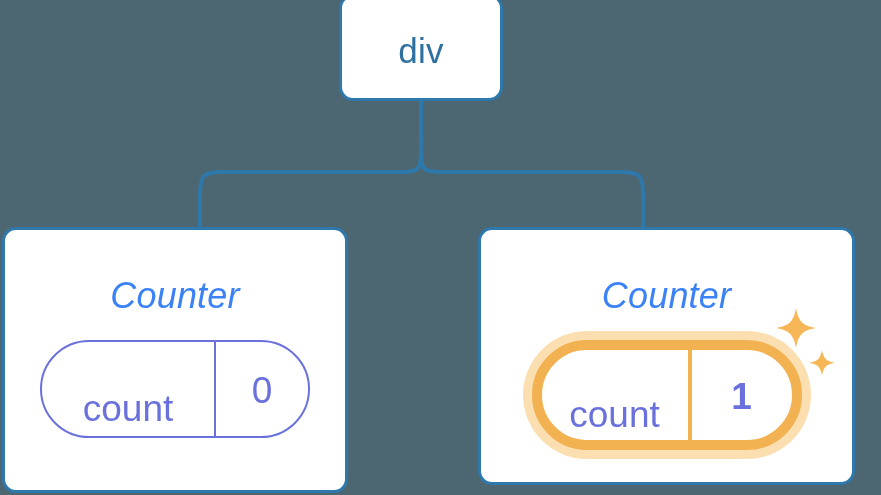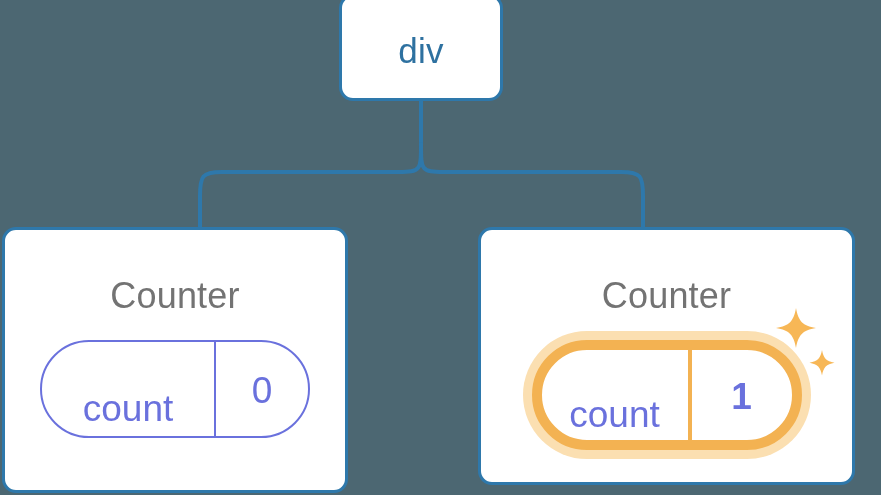--- a/index.html
+++ b/index.html
@@ -70,25 +70,26 @@
     width: 346px;
     height: 266px;
   }
   #card-right {
     left: 478px;
     top: 227px;
     width: 377px;
     height: 258px;
   }
   .card-title {
-    color: #737373;
+    color: #3b82f6;
     font-size: 36px;
     line-height: 1;
     letter-spacing: 0.2px;
     margin-top: 48px;
+    font-style: italic;
   }
   #card-right .card-title {
     margin-top: 48px;
   }
 
   
   .pill-wrap {
     position: relative;
     margin-top: 26px;
     display: flex;

